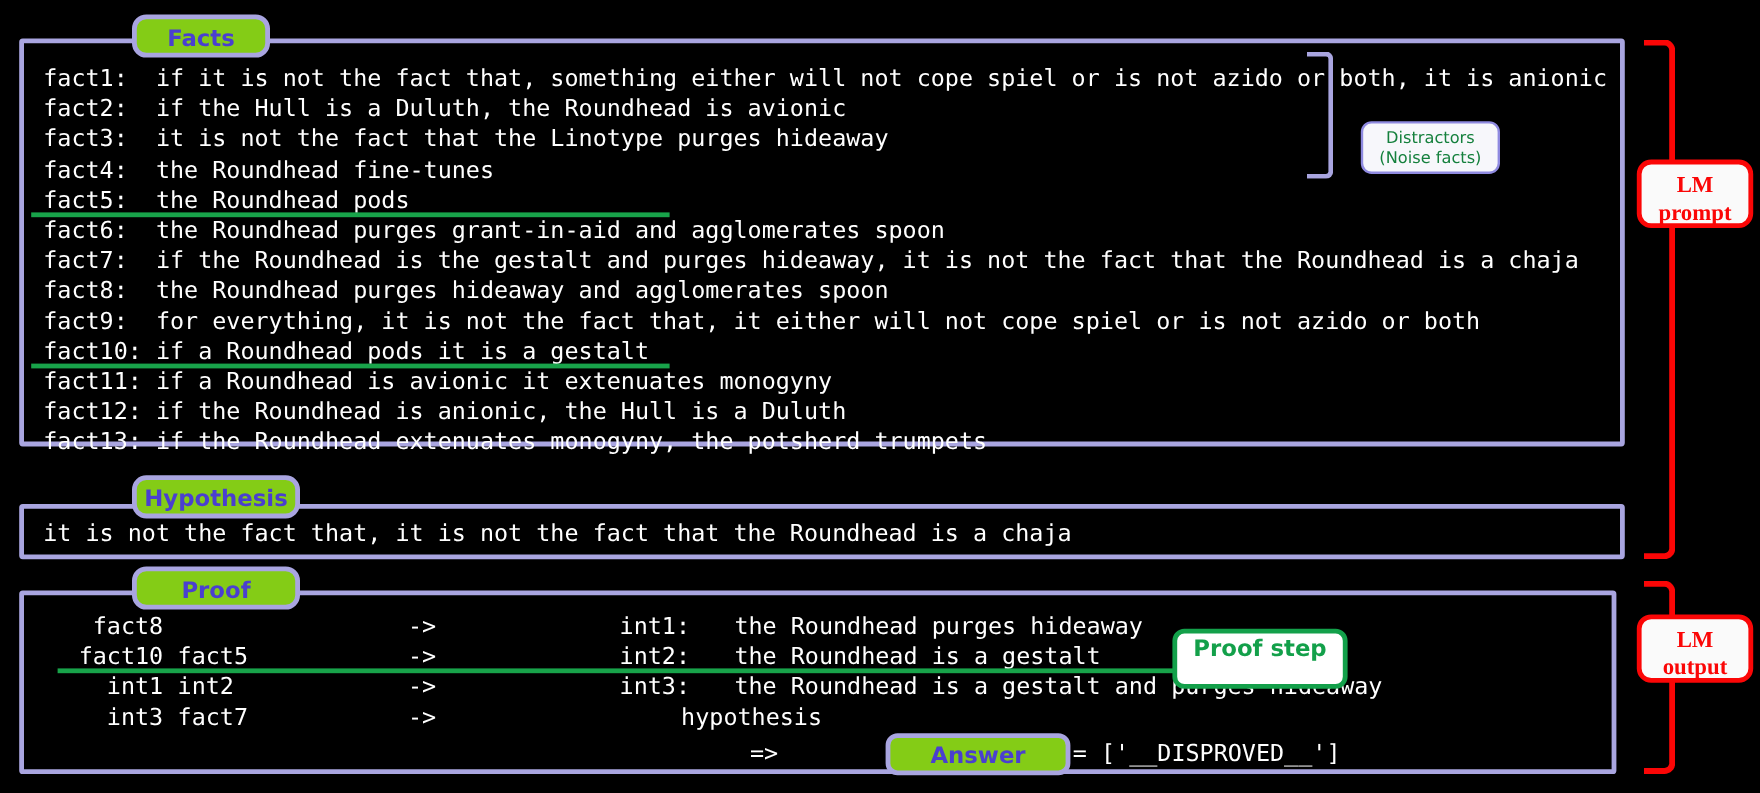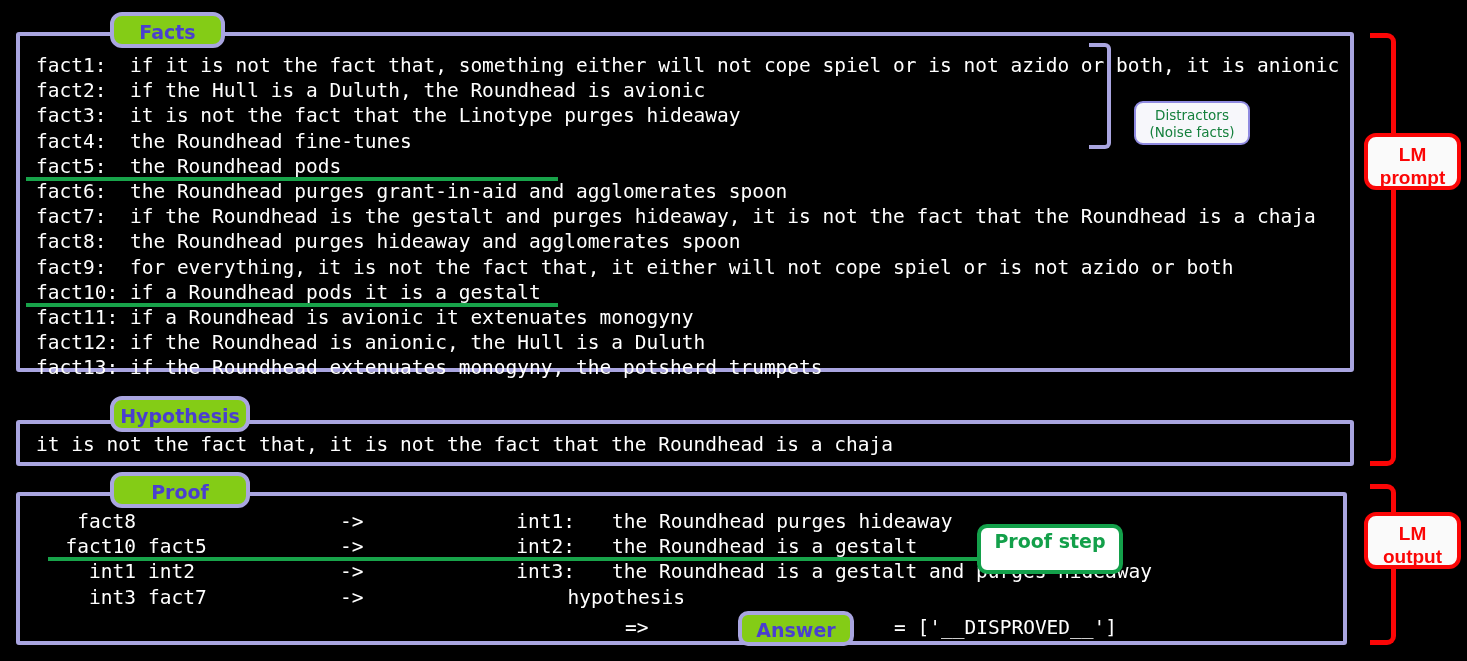--- a/index.html
+++ b/index.html
@@ -134,21 +134,21 @@
   }
   #answer-arrow {
     position: absolute;
     left: 605px;
     top: 5px;
   }
   #answer-chip {
     position: absolute;
     left: 718px;
     top: 0px;
-    width: 116px;
+    width: 154px;
     height: 35px;
     font-size: 19px;
     padding: 6px 0 0 0;
     border-radius: 10px;
   }
   #answer-value {
     position: absolute;
     left: 874px;
     top: 5px;
   }
@@ -216,21 +216,21 @@
   }
   #lm-prompt-bracket { left: 1370px; top: 33px;  height: 433px; }
   #lm-output-bracket { left: 1370px; top: 484px; height: 161px; }
 
   .red-chip {
     position: absolute;
     background: #fafafa;
     border: 4px solid #fb0606;
     border-radius: 12px;
     color: #fb0606;
-    font-family: Liberation Sans, sans-serif;
+    font-family: Liberation Serif, serif;
     font-weight: bold;
     font-size: 19px;
     line-height: 23px;
     text-align: center;
     box-sizing: border-box;
     padding-top: 6px;
     z-index: 8;
   }
   #lm-prompt-chip { left: 1364px; top: 133px; width: 97px; height: 57px; }
   #lm-output-chip { left: 1364px; top: 512px; width: 97px; height: 57px; }

